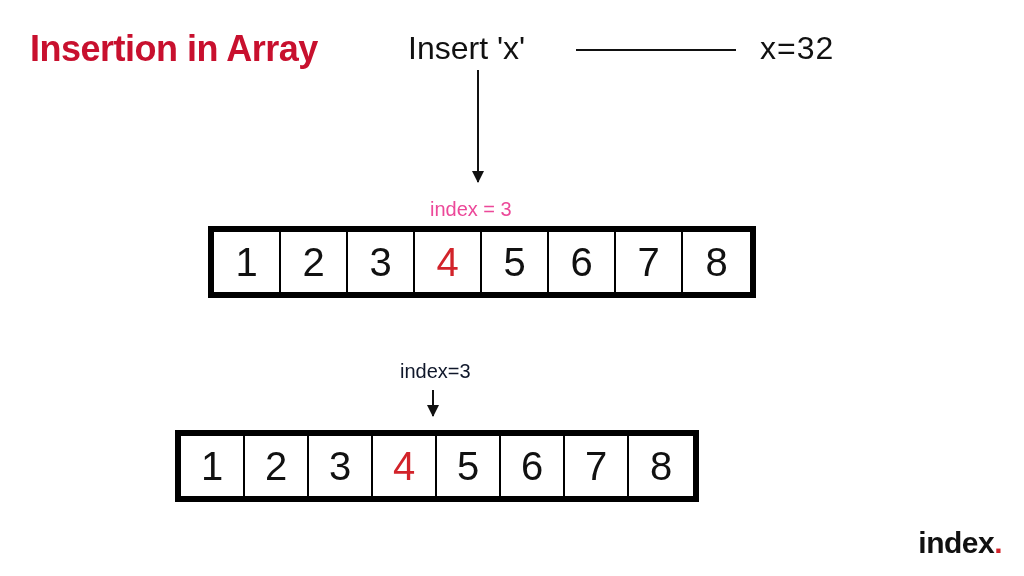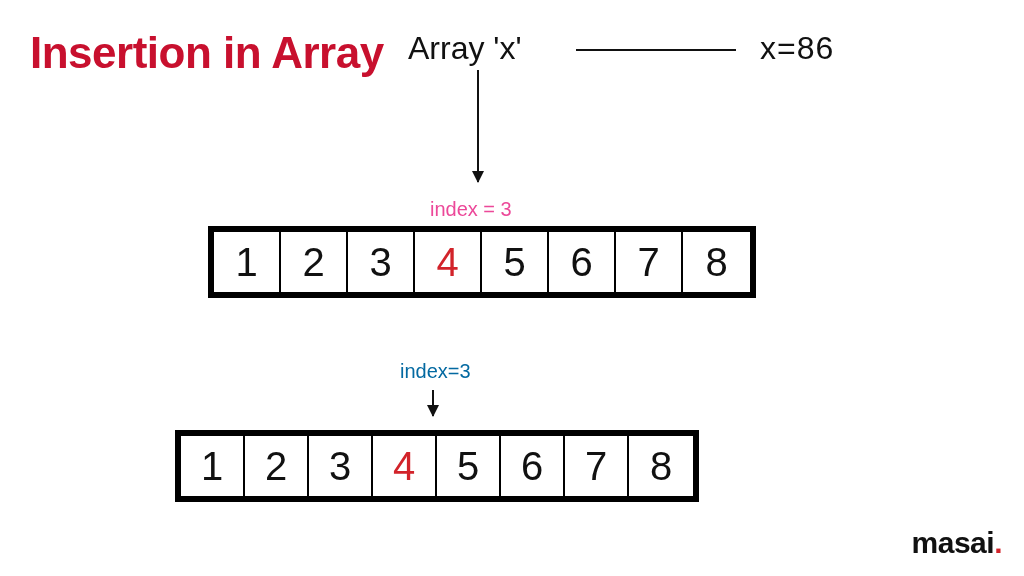--- a/index.html
+++ b/index.html
@@ -2,21 +2,21 @@
 <html><head>
 <meta charset="utf-8">
 <style>
   * { margin: 0; padding: 0; box-sizing: border-box; }
   html, body { width: 1024px; height: 576px; background: #fff; font-family: "Helvetica Neue", Arial, sans-serif; position: relative; overflow: hidden; }
 
   .title {
     position: absolute;
     top: 28px;
     left: 30px;
-    font-size: 44px;
+    font-size: 36px;
     font-weight: 800;
     color: #c8102e;
     letter-spacing: -0.5px;
   }
 
   .insert-label {
     position: absolute;
     top: 30px;
     left: 408px;
     font-size: 32px;
@@ -90,21 +90,21 @@
     color: #111;
   }
   .array1 .cell:last-child { border-right: none; }
   .array1 .highlight-red { color: #d2232a; }
 
   .index-label-2 {
     position: absolute;
     top: 360px;
     left: 400px;
     font-size: 20px;
-    color: #0369a1;
+    color: #0f172a;
     font-weight: 400;
   }
 
   .arrow-down-short {
     position: absolute;
     left: 432px;
     top: 390px;
     width: 2px;
     height: 26px;
     background: #111;
@@ -151,23 +151,23 @@
     color: #111;
     letter-spacing: -0.5px;
   }
   .logo .dot { color: #d2232a; }
 </style>
 </head>
 <body>
 
 <div class="title">Insertion in Array</div>
 
-<div class="insert-label">Array 'x'</div>
+<div class="insert-label">Insert 'x'</div>
 <div class="hline"></div>
-<div class="x-equals">x=86</div>
+<div class="x-equals">x=32</div>
 
 <div class="arrow-down-long"></div>
 
 <div class="index-label-1">index = 3</div>
 
 <div class="array1">
   <div class="cell">1</div>
   <div class="cell">2</div>
   <div class="cell">3</div>
   <div class="cell highlight-red">4</div>
@@ -185,14 +185,14 @@
   <div class="cell">2</div>
   <div class="cell">3</div>
   <div class="cell highlight-red">4</div>
   <div class="cell">5</div>
   <div class="cell">6</div>
   <div class="cell">7</div>
   <div class="cell">8</div>
 </div>
 
 <div class="logo">
-  <span>masai</span><span class="dot">.</span>
+  <span>index</span><span class="dot">.</span>
 </div>
 
 </body></html>

